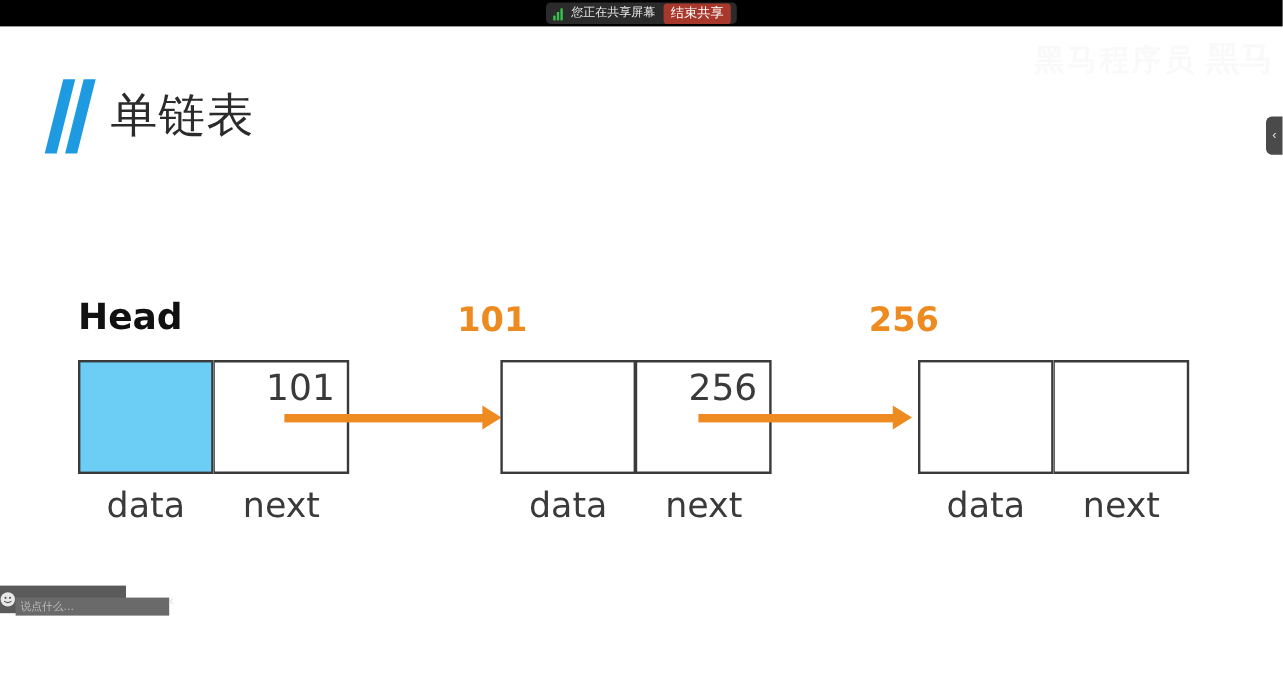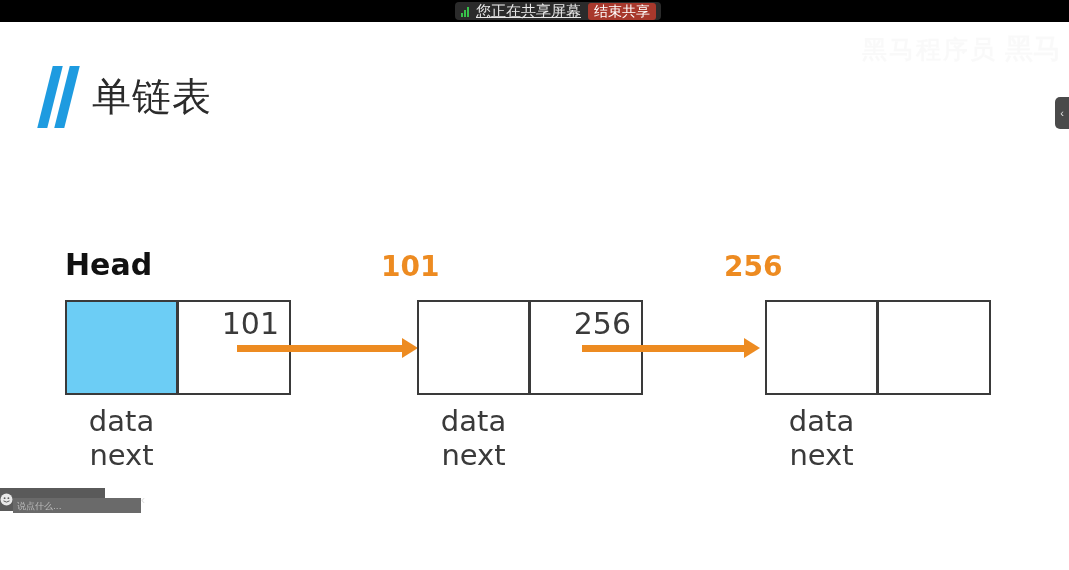--- a/index.html
+++ b/index.html
@@ -46,29 +46,28 @@
     display: block;
     width: 2px;
     background: #37c24a;
   }
   .signal-icon i:nth-child(1) { height: 4px; }
   .signal-icon i:nth-child(2) { height: 7px; }
   .signal-icon i:nth-child(3) { height: 10px; }
 
   .share-text {
     color: #e8e8e8;
-    font-size: 15px;
+    font-size: 10px;
     line-height: 18px;
     white-space: nowrap;
-    text-decoration: underline;
   }
   .stop-share-btn {
     background: #a8382c;
     color: #ffffff;
-    font-size: 14px;
+    font-size: 11px;
     line-height: 14px;
     padding: 1px 6px 2px 6px;
     border-radius: 3px;
     border: none;
     white-space: nowrap;
     cursor: pointer;
   }
 
   
   .slide {
@@ -164,21 +163,20 @@
     right: 10px;
     text-align: right;
     font-size: 30px;
     color: #3a3a3a;
     font-family: "DejaVu Sans", "Liberation Sans", sans-serif;
   }
 
   .node-labels {
     position: absolute;
     display: flex;
-    flex-direction: column;
   }
   .node-label {
     width: 113px;
     text-align: center;
     font-size: 29px;
     color: #3a3a3a;
     font-family: "DejaVu Sans", "Liberation Sans", sans-serif;
   }
 
   .head-label {

